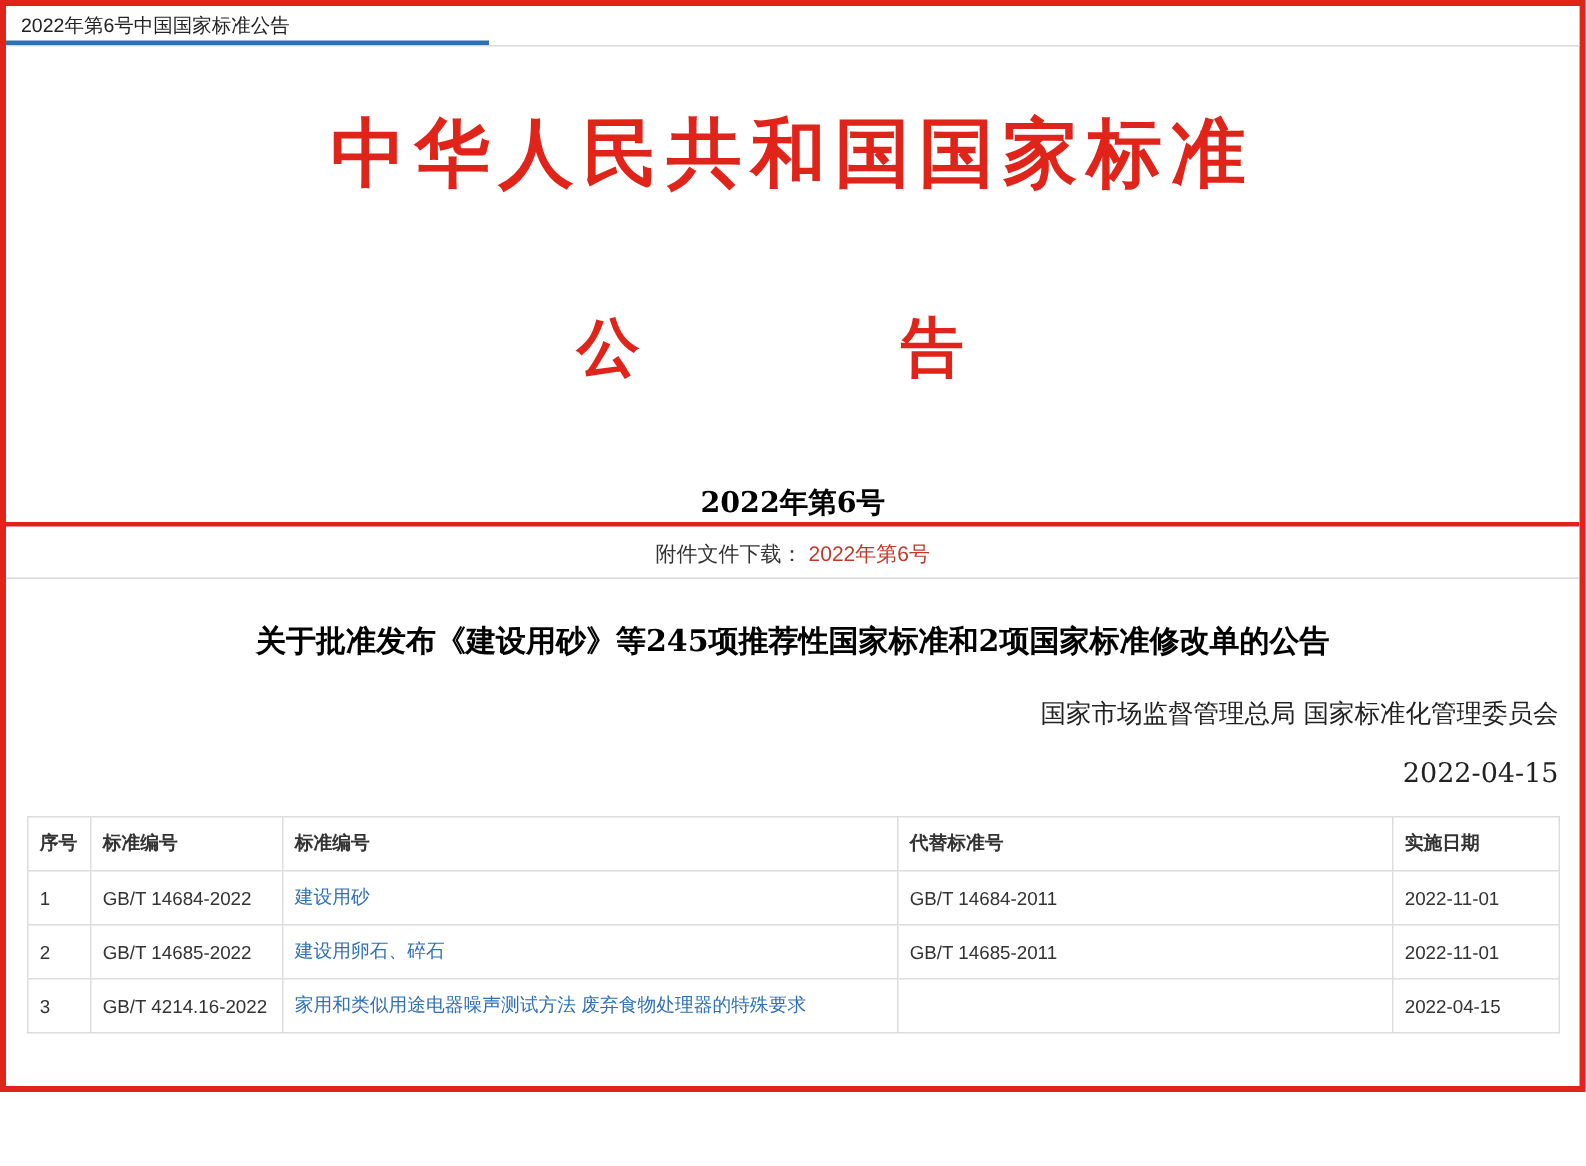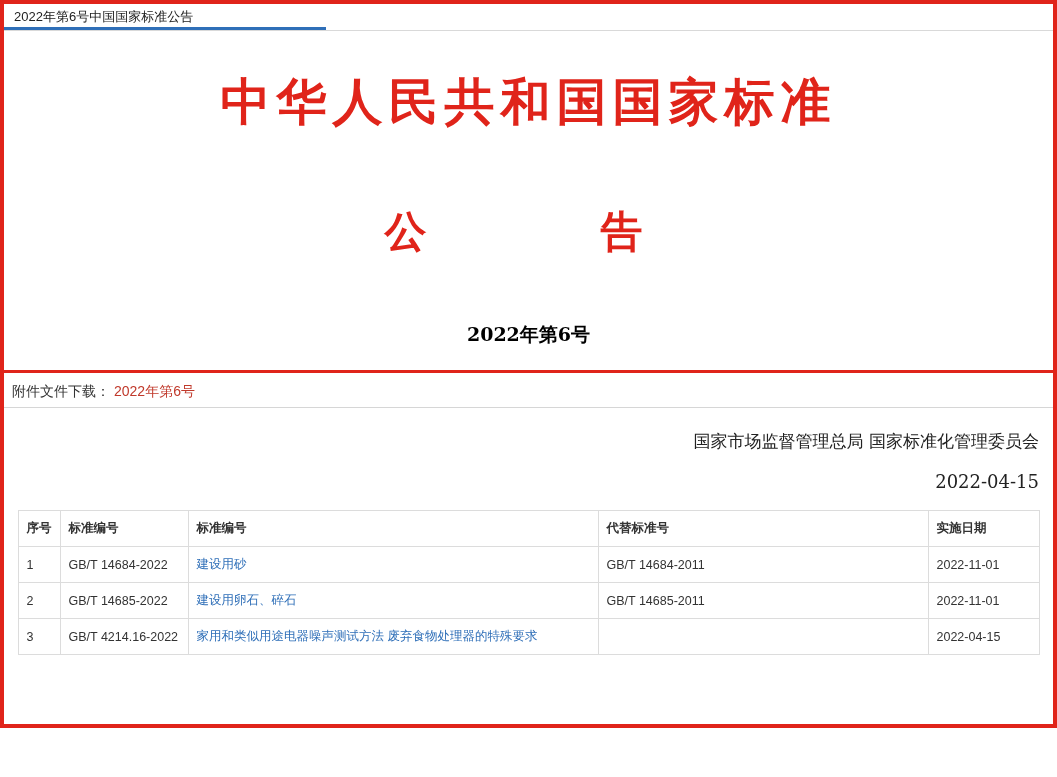--- a/index.html
+++ b/index.html
@@ -47,21 +47,20 @@
     bottom: 0;
     height: 3px;
     width: 322px;
     background: #2f6fb8;
   }
 
   
   .masthead {
     position: relative;
     border-bottom: 3px solid #e0241a;
-    padding-bottom: 22px;
   }
   .gov-title {
     text-align: center;
     color: #e0241a;
     font-family: "DejaVu Serif", serif;
     font-weight: bold;
     font-size: 50px;
     letter-spacing: 6px;
     margin-top: 38px;
   }
@@ -82,20 +81,21 @@
     font-size: 19px;
     margin-top: 62px;
   }
 
   
   .attach-row {
     padding: 10px 8px 6px 8px;
     font-size: 14px;
     color: #333333;
     border-bottom: 1px solid #d6d6d6;
+    text-align: center;
   }
   .attach-label {
     color: #333333;
   }
   .attach-link {
     color: #c0392b;
     margin-left: 4px;
     cursor: pointer;
   }
 
@@ -181,20 +181,21 @@
   <div class="masthead">
     <div class="gov-title">中华人民共和国国家标准</div>
     <div class="gong-gao">公　　告</div>
     <div class="issue-no">2022年第6号</div>
   </div>
 
   <div class="attach-row">
     <span class="attach-label">附件文件下载：</span><span class="attach-link">2022年第6号</span>
   </div>
 
+  <div class="article-title">关于批准发布《建设用砂》等245项推荐性国家标准和2项国家标准修改单的公告</div>
 
 
   <div class="signature">国家市场监督管理总局 国家标准化管理委员会</div>
   <div class="sign-date">2022-04-15</div>
 
   <table class="std-table">
     <colgroup>
       <col class="col-no">
       <col class="col-code">
       <col class="col-name">

